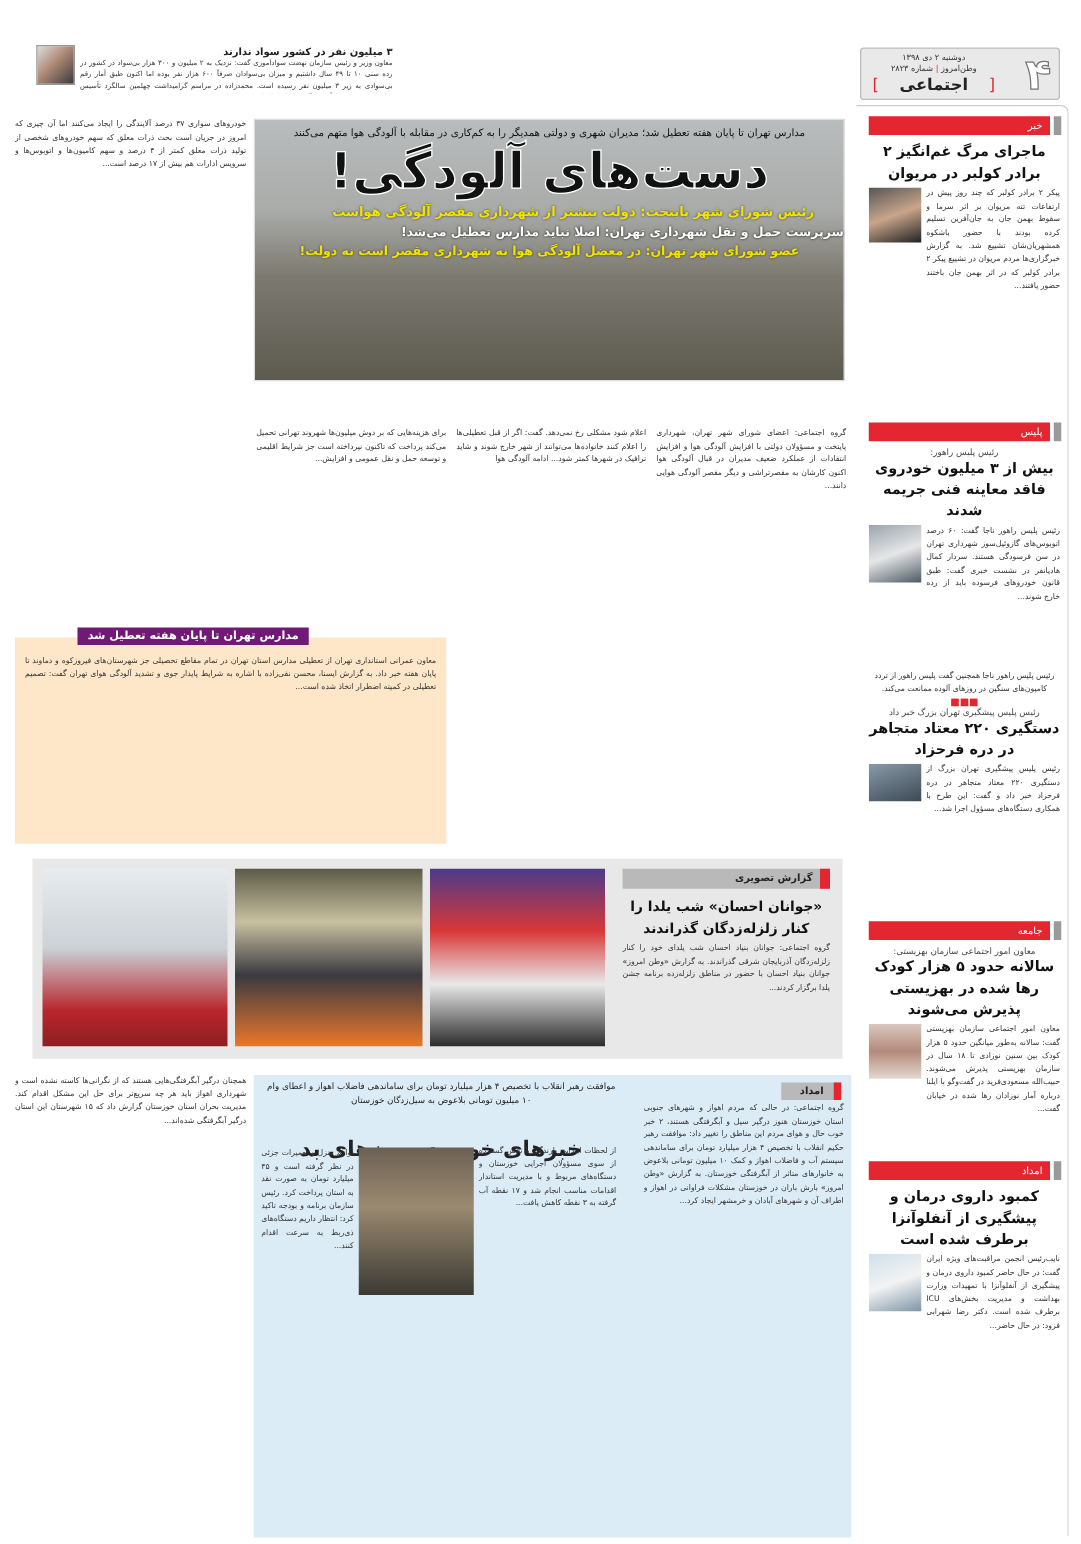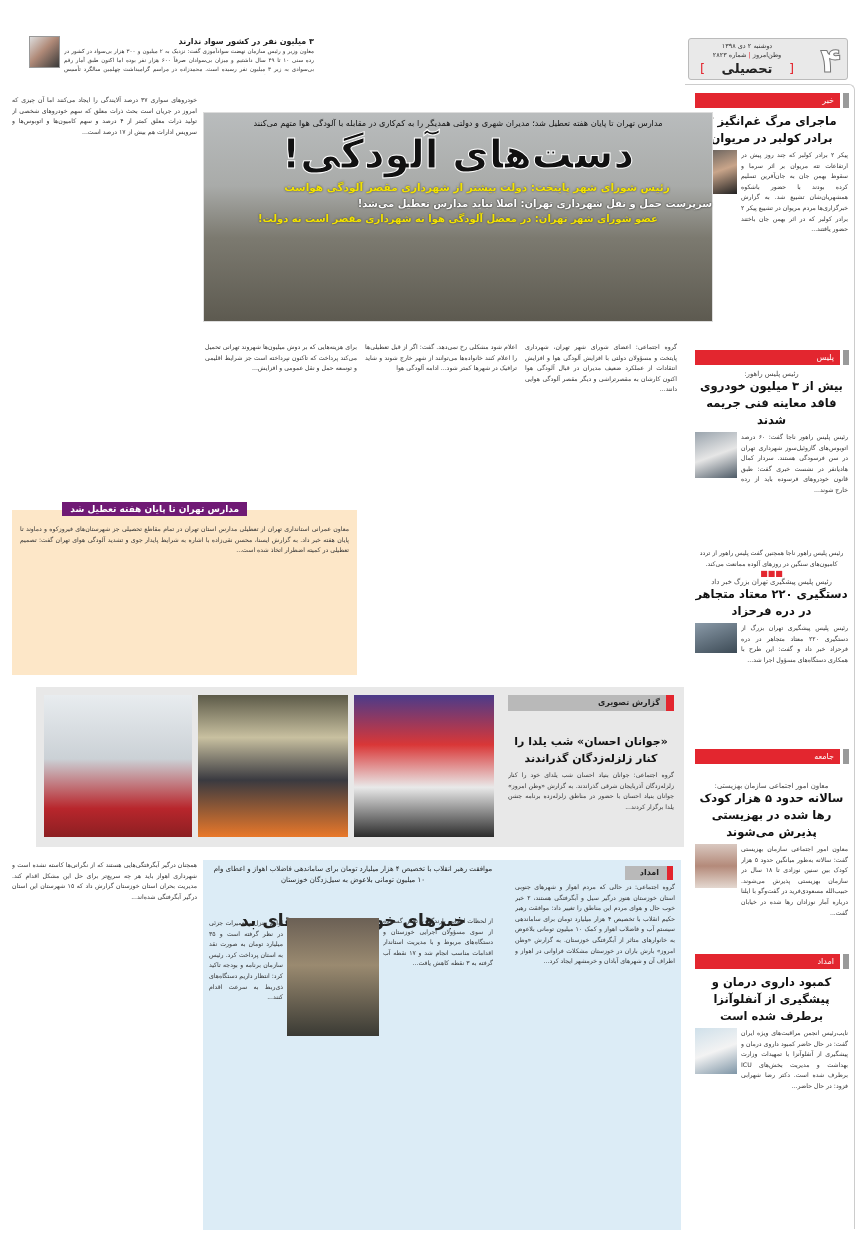--- a/index.html
+++ b/index.html
@@ -17,100 +17,100 @@
 <body>
 
 <div class="abs" style="left:688px;top:38px;width:160px;height:42px;background:#e9e9e9;border:1px solid #bbb;border-radius:3px;">
   <div style="position:absolute;right:6px;top:2px;font-size:34px;line-height:38px;color:#fff;-webkit-text-stroke:1px #777;font-weight:bold;">۴</div>
   <div style="position:absolute;left:8px;top:3px;width:100px;text-align:center;font-size:6.5px;line-height:9px;color:#333;">
     <div>دوشنبه ۲ دی ۱۳۹۸</div>
     <div><span>وطن‌امروز</span> <span style="color:#e3262f">|</span> <span>شماره ۲۸۲۳</span></div>
   </div>
   <div style="position:absolute;left:8px;top:21px;width:100px;text-align:center;font-size:13px;font-weight:bold;line-height:18px;">
     <span style="color:#e3262f;font-weight:normal;">[</span>
-    <span style="margin:0 12px;">تحصیلی</span>
+    <span style="margin:0 12px;">اجتماعی</span>
     <span style="color:#e3262f;font-weight:normal;">]</span>
   </div>
 </div>
 
 <div class="abs photo" style="left:29px;top:36px;width:31px;height:32px;background:linear-gradient(135deg,#ddd 0%,#b08a78 45%,#3a3a3a 100%);border:1px solid #999;"></div>
 <div class="abs" style="left:64px;top:36px;width:250px;">
   <div style="font-size:8px;font-weight:bold;line-height:11px;">۳ میلیون نفر در کشور سواد ندارند</div>
   <div class="txt" style="font-size:5.6px;line-height:9px;height:28px;">معاون وزیر و رئیس سازمان نهضت سوادآموزی گفت: نزدیک به ۲ میلیون و ۳۰۰ هزار بی‌سواد در کشور در رده سنی ۱۰ تا ۴۹ سال داشتیم و میزان بی‌سوادان صرفاً ۶۰۰ هزار نفر بوده اما اکنون طبق آمار رقم بی‌سوادی به زیر ۳ میلیون نفر رسیده است. محمدزاده در مراسم گرامیداشت چهلمین سالگرد تأسیس سازمان نهضت سوادآموزی گفت: قبل از انقلاب نرخ سواد در کشور فقط ۴۷/۵ درصد بود و در سال ۹۵ این آمار به ۸۷/۶ درصد رسیده است.</div>
 </div>
 
 <div class="abs" style="left:685px;top:84px;width:170px;height:1145px;border-right:1px solid #ccc;border-top:1px solid #ccc;border-radius:0 6px 0 0;padding:8px 6px 0 10px;">
 
   <div class="section-bar">خبر</div>
   <div class="h-side" style="margin-top:5px;">ماجرای مرگ غم‌انگیز ۲ برادر کولبر در مریوان</div>
   <div style="overflow:hidden;margin-top:3px;">
     <div class="photo" style="float:left;width:42px;height:44px;margin-right:4px;background:linear-gradient(160deg,#555,#c9a58a 50%,#222);"></div>
     <div class="txt" style="height:180px;">پیکر ۲ برادر کولبر که چند روز پیش در ارتفاعات تته مریوان بر اثر سرما و سقوط بهمن جان به جان‌آفرین تسلیم کرده بودند با حضور باشکوه همشهریان‌شان تشییع شد. به گزارش خبرگزاری‌ها مردم مریوان در تشییع پیکر ۲ برادر کولبر که در اثر بهمن جان باختند حضور یافتند...</div>
   </div>
 
-  <div class="section-bar" style="margin-top:20px;">پلیس</div>
+  <div class="section-bar" style="margin-top:8px;">پلیس</div>
   <div class="kicker" style="margin-top:5px;">رئیس پلیس راهور:</div>
   <div class="h-side">بیش از ۳ میلیون خودروی فاقد معاینه فنی جریمه شدند</div>
   <div style="overflow:hidden;margin-top:3px;">
     <div class="photo" style="float:left;width:42px;height:46px;margin-right:4px;background:linear-gradient(160deg,#9aa4ad,#e6e6e6 50%,#4d5a66);"></div>
     <div class="txt" style="height:116px;">رئیس پلیس راهور ناجا گفت: ۶۰ درصد اتوبوس‌های گازوئیل‌سوز شهرداری تهران در سن فرسودگی هستند. سردار کمال هادیانفر در نشست خبری گفت: طبق قانون خودروهای فرسوده باید از رده خارج شوند...</div>
   </div>
   <div class="txt" style="text-align:center;height:22px;">رئیس پلیس راهور ناجا همچنین گفت پلیس راهور از تردد کامیون‌های سنگین در روزهای آلوده ممانعت می‌کند.</div>
   <div style="text-align:center;color:#e3262f;font-size:8px;line-height:8px;">■■■</div>
   <div class="kicker">رئیس پلیس پیشگیری تهران بزرگ خبر داد</div>
   <div class="h-side">دستگیری ۲۲۰ معتاد متجاهر در دره فرحزاد</div>
   <div style="overflow:hidden;margin-top:3px;">
     <div class="photo" style="float:left;width:42px;height:30px;margin-right:4px;background:linear-gradient(160deg,#8a9aa8,#3c4a55);"></div>
     <div class="txt" style="height:120px;">رئیس پلیس پیشگیری تهران بزرگ از دستگیری ۲۲۰ معتاد متجاهر در دره فرحزاد خبر داد و گفت: این طرح با همکاری دستگاه‌های مسؤول اجرا شد...</div>
   </div>
 
   <div class="section-bar" style="margin-top:6px;">جامعه</div>
-  <div class="kicker" style="margin-top:18px;">معاون امور اجتماعی سازمان بهزیستی:</div>
+  <div class="kicker" style="margin-top:5px;">معاون امور اجتماعی سازمان بهزیستی:</div>
   <div class="h-side">سالانه حدود ۵ هزار کودک رها شده در بهزیستی پذیرش می‌شوند</div>
   <div style="overflow:hidden;margin-top:3px;">
     <div class="photo" style="float:left;width:42px;height:44px;margin-right:4px;background:linear-gradient(180deg,#d9c8c0,#b48a7a 50%,#e4d8d0);"></div>
     <div class="txt" style="height:104px;">معاون امور اجتماعی سازمان بهزیستی گفت: سالانه به‌طور میانگین حدود ۵ هزار کودک بین سنین نوزادی تا ۱۸ سال در سازمان بهزیستی پذیرش می‌شوند. حبیب‌الله مسعودی‌فرید در گفت‌وگو با ایلنا درباره آمار نوزادان رها شده در خیابان گفت...</div>
   </div>
 
   <div class="section-bar" style="margin-top:6px;">امداد</div>
   <div class="h-side" style="margin-top:5px;">کمبود داروی درمان و پیشگیری از آنفلوآنزا برطرف شده است</div>
   <div style="overflow:hidden;margin-top:3px;">
     <div class="photo" style="float:left;width:42px;height:46px;margin-right:4px;background:linear-gradient(160deg,#cfe0ea,#f3f3f3 50%,#7e95a6);"></div>
     <div class="txt" style="height:130px;">نایب‌رئیس انجمن مراقبت‌های ویژه ایران گفت: در حال حاضر کمبود داروی درمان و پیشگیری از آنفلوآنزا با تمهیدات وزارت بهداشت و مدیریت بخش‌های ICU برطرف شده است. دکتر رضا شهرابی فزود: در حال حاضر...</div>
   </div>
 </div>
 
-<div class="abs" style="left:203px;top:112px;width:510px;height:210px;background:linear-gradient(180deg,#b9bcbd 0%,#a9aba9 35%,#7c7a70 60%,#5d5a50 100%);border:1px solid #ddd;">
+<div class="abs" style="left:203px;top:95px;width:473px;height:210px;background:linear-gradient(180deg,#b9bcbd 0%,#a9aba9 35%,#7c7a70 60%,#5d5a50 100%);border:1px solid #ddd;">
   <div style="text-align:center;font-size:8.2px;color:#111;padding-top:4px;line-height:12px;">مدارس تهران تا پایان هفته تعطیل شد؛ مدیران شهری و دولتی همدیگر را به کم‌کاری در مقابله با آلودگی هوا متهم می‌کنند</div>
   <div style="text-align:center;font-size:40px;font-weight:bold;color:#111;line-height:50px;-webkit-text-stroke:1px #fff;">دست‌های آلودگی!</div>
   <div style="text-align:center;font-size:10.5px;font-weight:bold;color:#f3e300;line-height:17px;text-shadow:0 0 2px #333;margin-left:38px;">رئیس شورای شهر پایتخت: دولت بیشتر از شهرداری مقصر آلودگی هواست</div>
   <div style="text-align:right;font-size:10px;font-weight:bold;color:#fff;line-height:15px;text-shadow:0 0 2px #000;">سرپرست حمل و نقل شهرداری تهران: اصلا نباید مدارس تعطیل می‌شد!</div>
   <div style="text-align:center;font-size:10px;font-weight:bold;color:#f3e300;line-height:15px;text-shadow:0 0 2px #333;">عضو شورای شهر تهران: در معضل آلودگی هوا نه شهرداری مقصر است نه دولت!</div>
 </div>
 
 <div class="abs txt" style="left:525px;top:342px;width:152px;height:330px;">گروه اجتماعی: اعضای شورای شهر تهران، شهرداری پایتخت و مسؤولان دولتی با افزایش آلودگی هوا و افزایش انتقادات از عملکرد ضعیف مدیران در قبال آلودگی هوا اکنون کارشان به مقصرتراشی و دیگر مقصر آلودگی هوایی دانند...</div>
 <div class="abs txt" style="left:365px;top:342px;width:152px;height:330px;">اعلام شود مشکلی رخ نمی‌دهد. گفت: اگر از قبل تعطیلی‌ها را اعلام کنند خانواده‌ها می‌توانند از شهر خارج شوند و شاید ترافیک در شهرها کمتر شود... ادامه آلودگی هوا</div>
 <div class="abs txt" style="left:205px;top:342px;width:152px;height:160px;">برای هزینه‌هایی که بر دوش میلیون‌ها شهروند تهرانی تحمیل می‌کند پرداخت که تاکنون نپرداخته است جز شرایط اقلیمی و توسعه حمل و نقل عمومی و افزایش...</div>
 <div class="abs txt" style="left:12px;top:95px;width:185px;height:430px;">خودروهای سواری ۳۷ درصد آلایندگی را ایجاد می‌کنند اما آن چیزی که امروز در جریان است بحث ذرات معلق که سهم خودروهای شخصی از تولید ذرات معلق کمتر از ۴ درصد و سهم کامیون‌ها و اتوبوس‌ها و سرویس ادارات هم بیش از ۱۷ درصد است...</div>
 
 <div class="abs" style="left:12px;top:510px;width:345px;height:165px;background:#fde7c8;">
   <div style="position:absolute;right:110px;top:-8px;background:#701a75;color:#fff;font-size:9px;font-weight:bold;padding:2px 8px;">مدارس تهران تا پایان هفته تعطیل شد</div>
   <div class="txt" style="padding:14px 8px 6px;height:165px;">معاون عمرانی استانداری تهران از تعطیلی مدارس استان تهران در تمام مقاطع تحصیلی جز شهرستان‌های فیروزکوه و دماوند تا پایان هفته خبر داد. به گزارش ایسنا، محسن نقی‌زاده با اشاره به شرایط پایدار جوی و تشدید آلودگی هوای تهران گفت: تصمیم تعطیلی در کمیته اضطرار اتخاذ شده است...</div>
 </div>
 
-<div class="abs grey-box" style="left:36px;top:687px;width:648px;height:160px;">
+<div class="abs grey-box" style="left:26px;top:687px;width:648px;height:160px;">
   <div class="photo" style="position:absolute;left:8px;top:8px;width:148px;height:142px;background:linear-gradient(180deg,#e8ecef 0%,#cbd1d6 45%,#b8262c 80%,#8c1f22 100%);"></div>
   <div class="photo" style="position:absolute;left:162px;top:8px;width:150px;height:142px;background:linear-gradient(180deg,#5c5a48 0%,#c8c0a0 30%,#3a3a40 60%,#e9782a 100%);"></div>
   <div class="photo" style="position:absolute;left:318px;top:8px;width:140px;height:142px;background:linear-gradient(180deg,#4b3b8a 0%,#d93737 35%,#e9e9e9 65%,#2c2c2c 100%);"></div>
   <div style="position:absolute;right:10px;top:8px;width:166px;">
     <div style="background:#b9b9b9;height:16px;position:relative;">
       <span style="position:absolute;right:14px;font-size:8px;line-height:16px;font-weight:bold;">گزارش تصویری</span>
       <span style="position:absolute;right:0;top:0;width:8px;height:16px;background:#e3262f;"></span>
     </div>
-    <div class="h-side" style="margin-top:22px;font-size:11px;">«جوانان احسان» شب یلدا را کنار زلزله‌زدگان گذراندند</div>
+    <div class="h-side" style="margin-top:6px;font-size:11px;">«جوانان احسان» شب یلدا را کنار زلزله‌زدگان گذراندند</div>
     <div class="txt" style="height:80px;margin-top:3px;">گروه اجتماعی: جوانان بنیاد احسان شب یلدای خود را کنار زلزله‌زدگان آذربایجان شرقی گذراندند. به گزارش «وطن امروز» جوانان بنیاد احسان با حضور در مناطق زلزله‌زده برنامه جشن یلدا برگزار کردند...</div>
   </div>
 </div>
 
 <div class="abs" style="left:203px;top:860px;width:478px;height:370px;background:#dcecf6;">
   <div style="position:absolute;right:8px;top:6px;width:48px;height:14px;background:#b9b9b9;">
     <span style="position:absolute;right:14px;font-size:8px;line-height:14px;font-weight:bold;">امداد</span>
     <span style="position:absolute;right:0;top:0;width:6px;height:14px;background:#e3262f;"></span>
   </div>
   <div style="position:absolute;left:10px;top:4px;width:280px;text-align:center;font-size:7px;line-height:11px;">موافقت رهبر انقلاب با تخصیص ۴ هزار میلیارد تومان برای ساماندهی فاضلاب اهواز و اعطای وام ۱۰ میلیون تومانی بلاعوض به سیل‌زدگان خوزستان</div>

